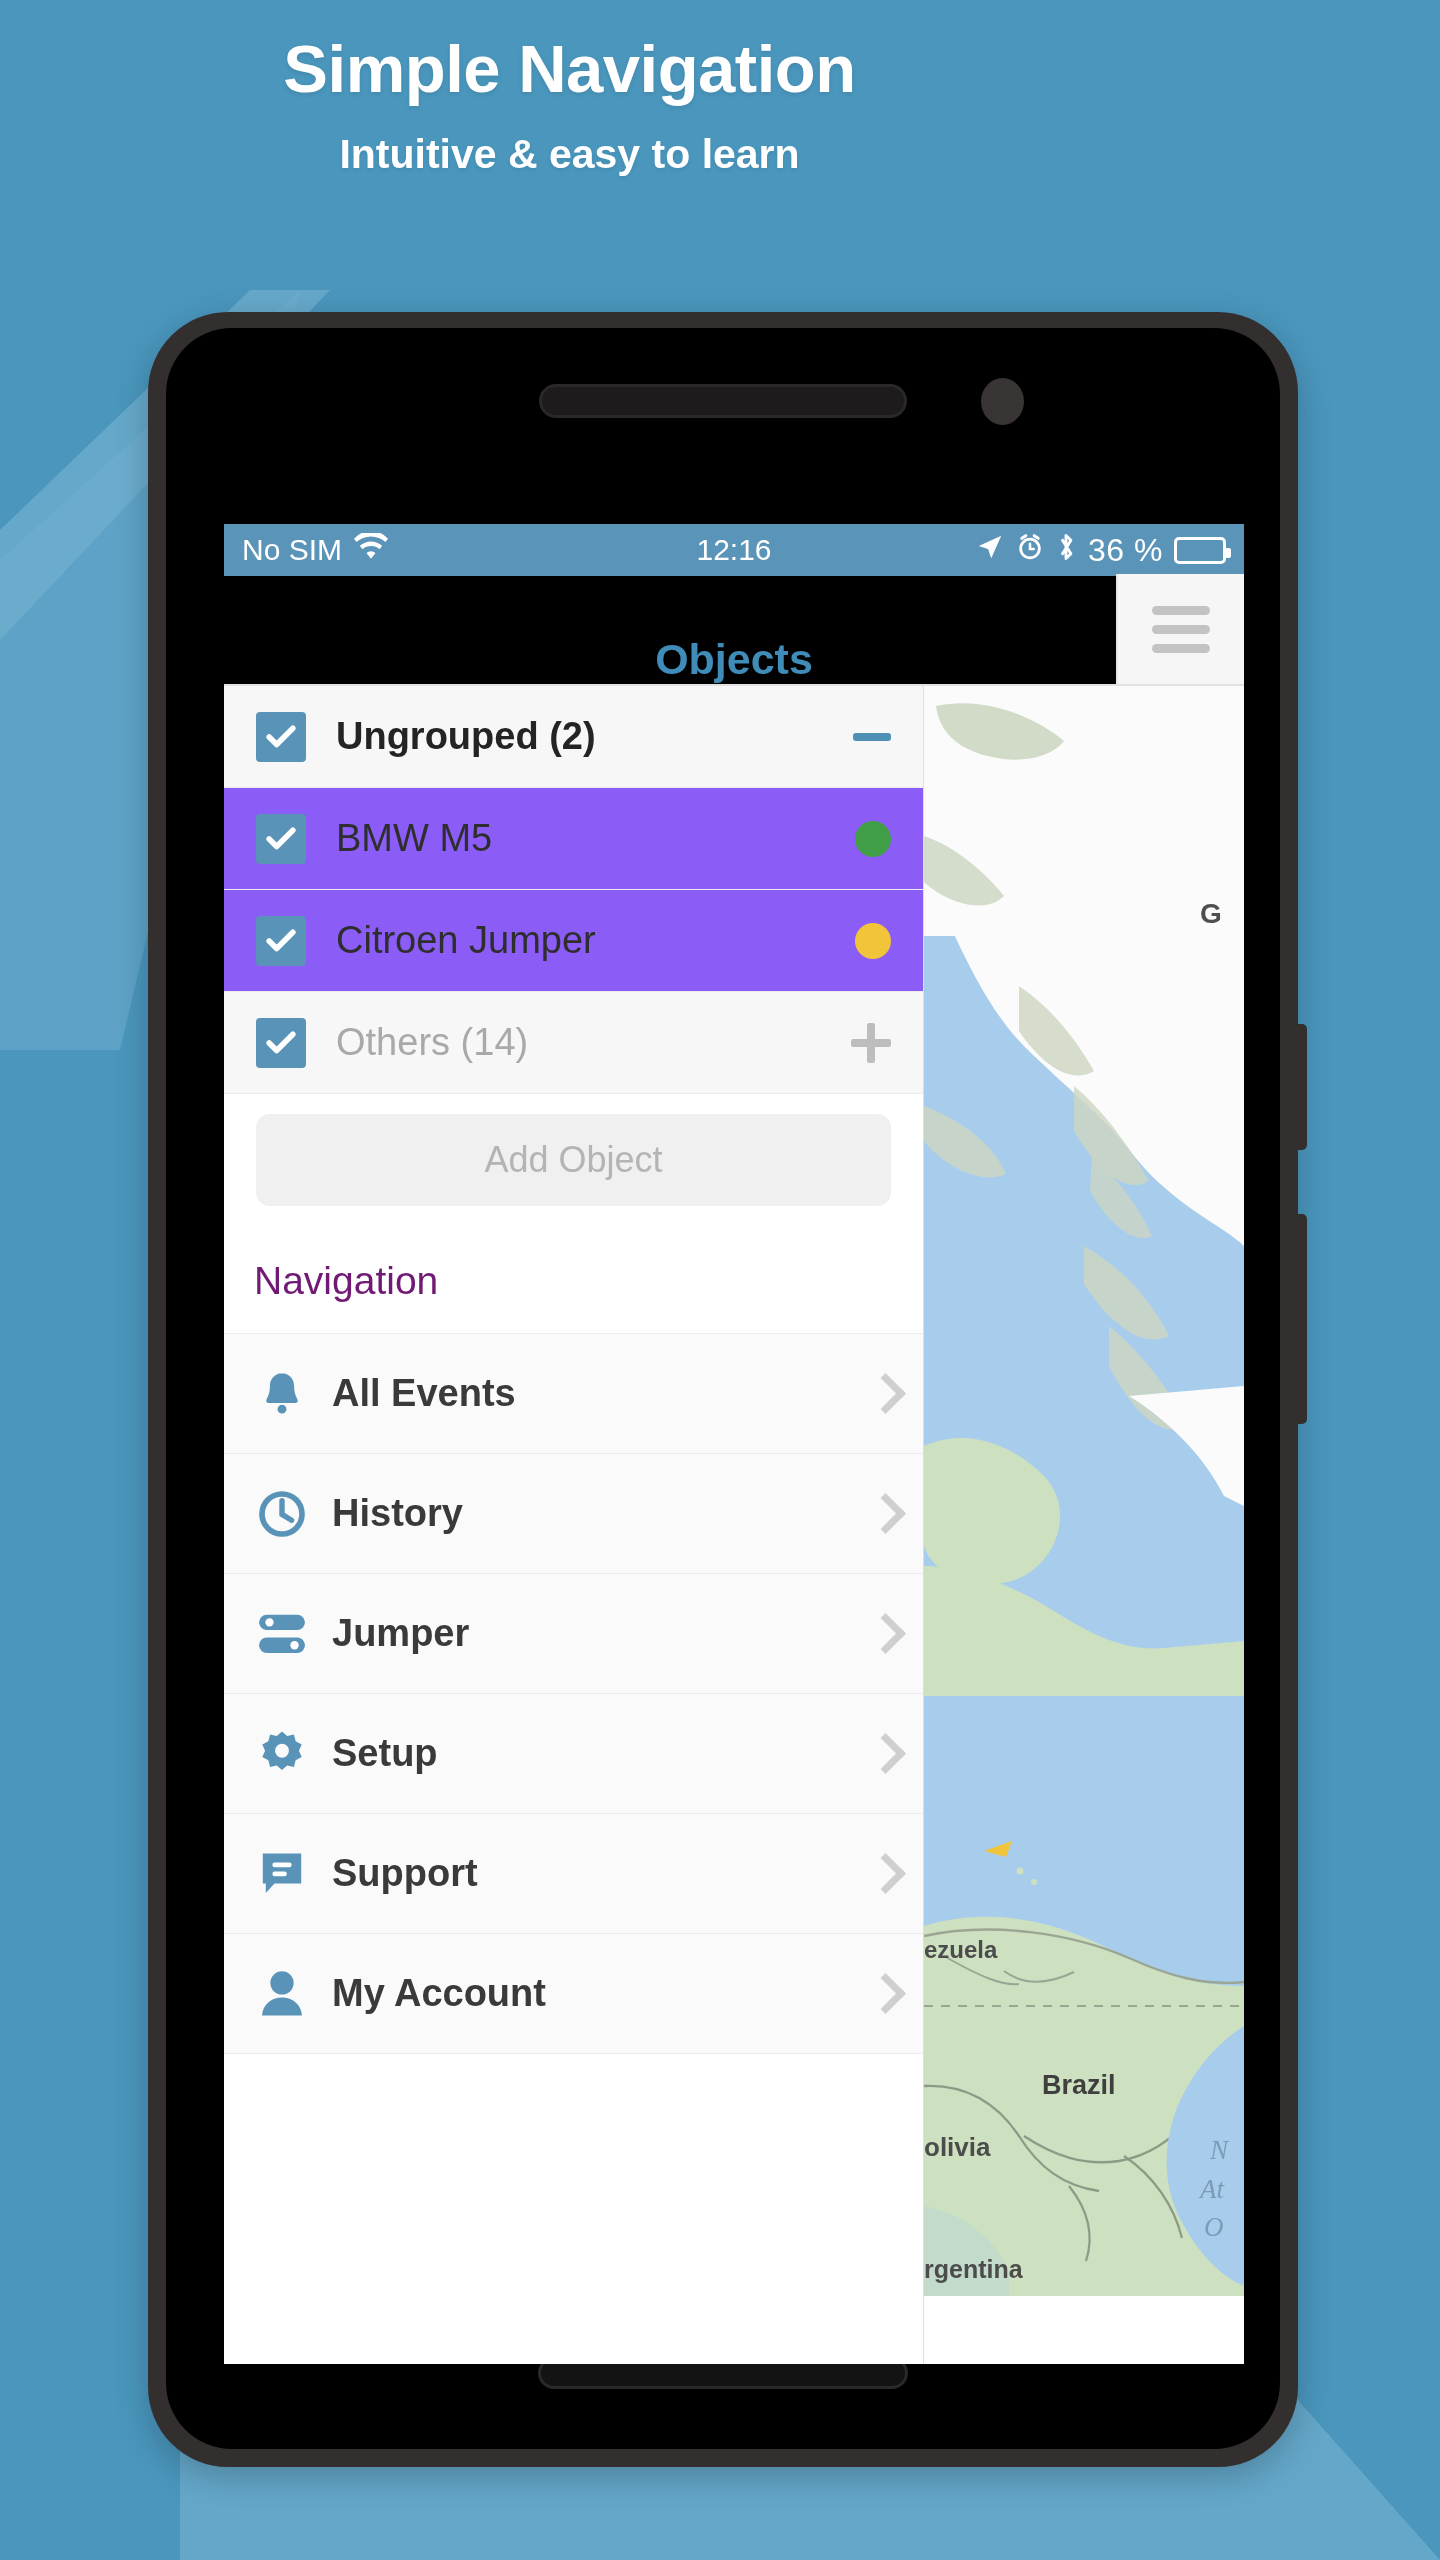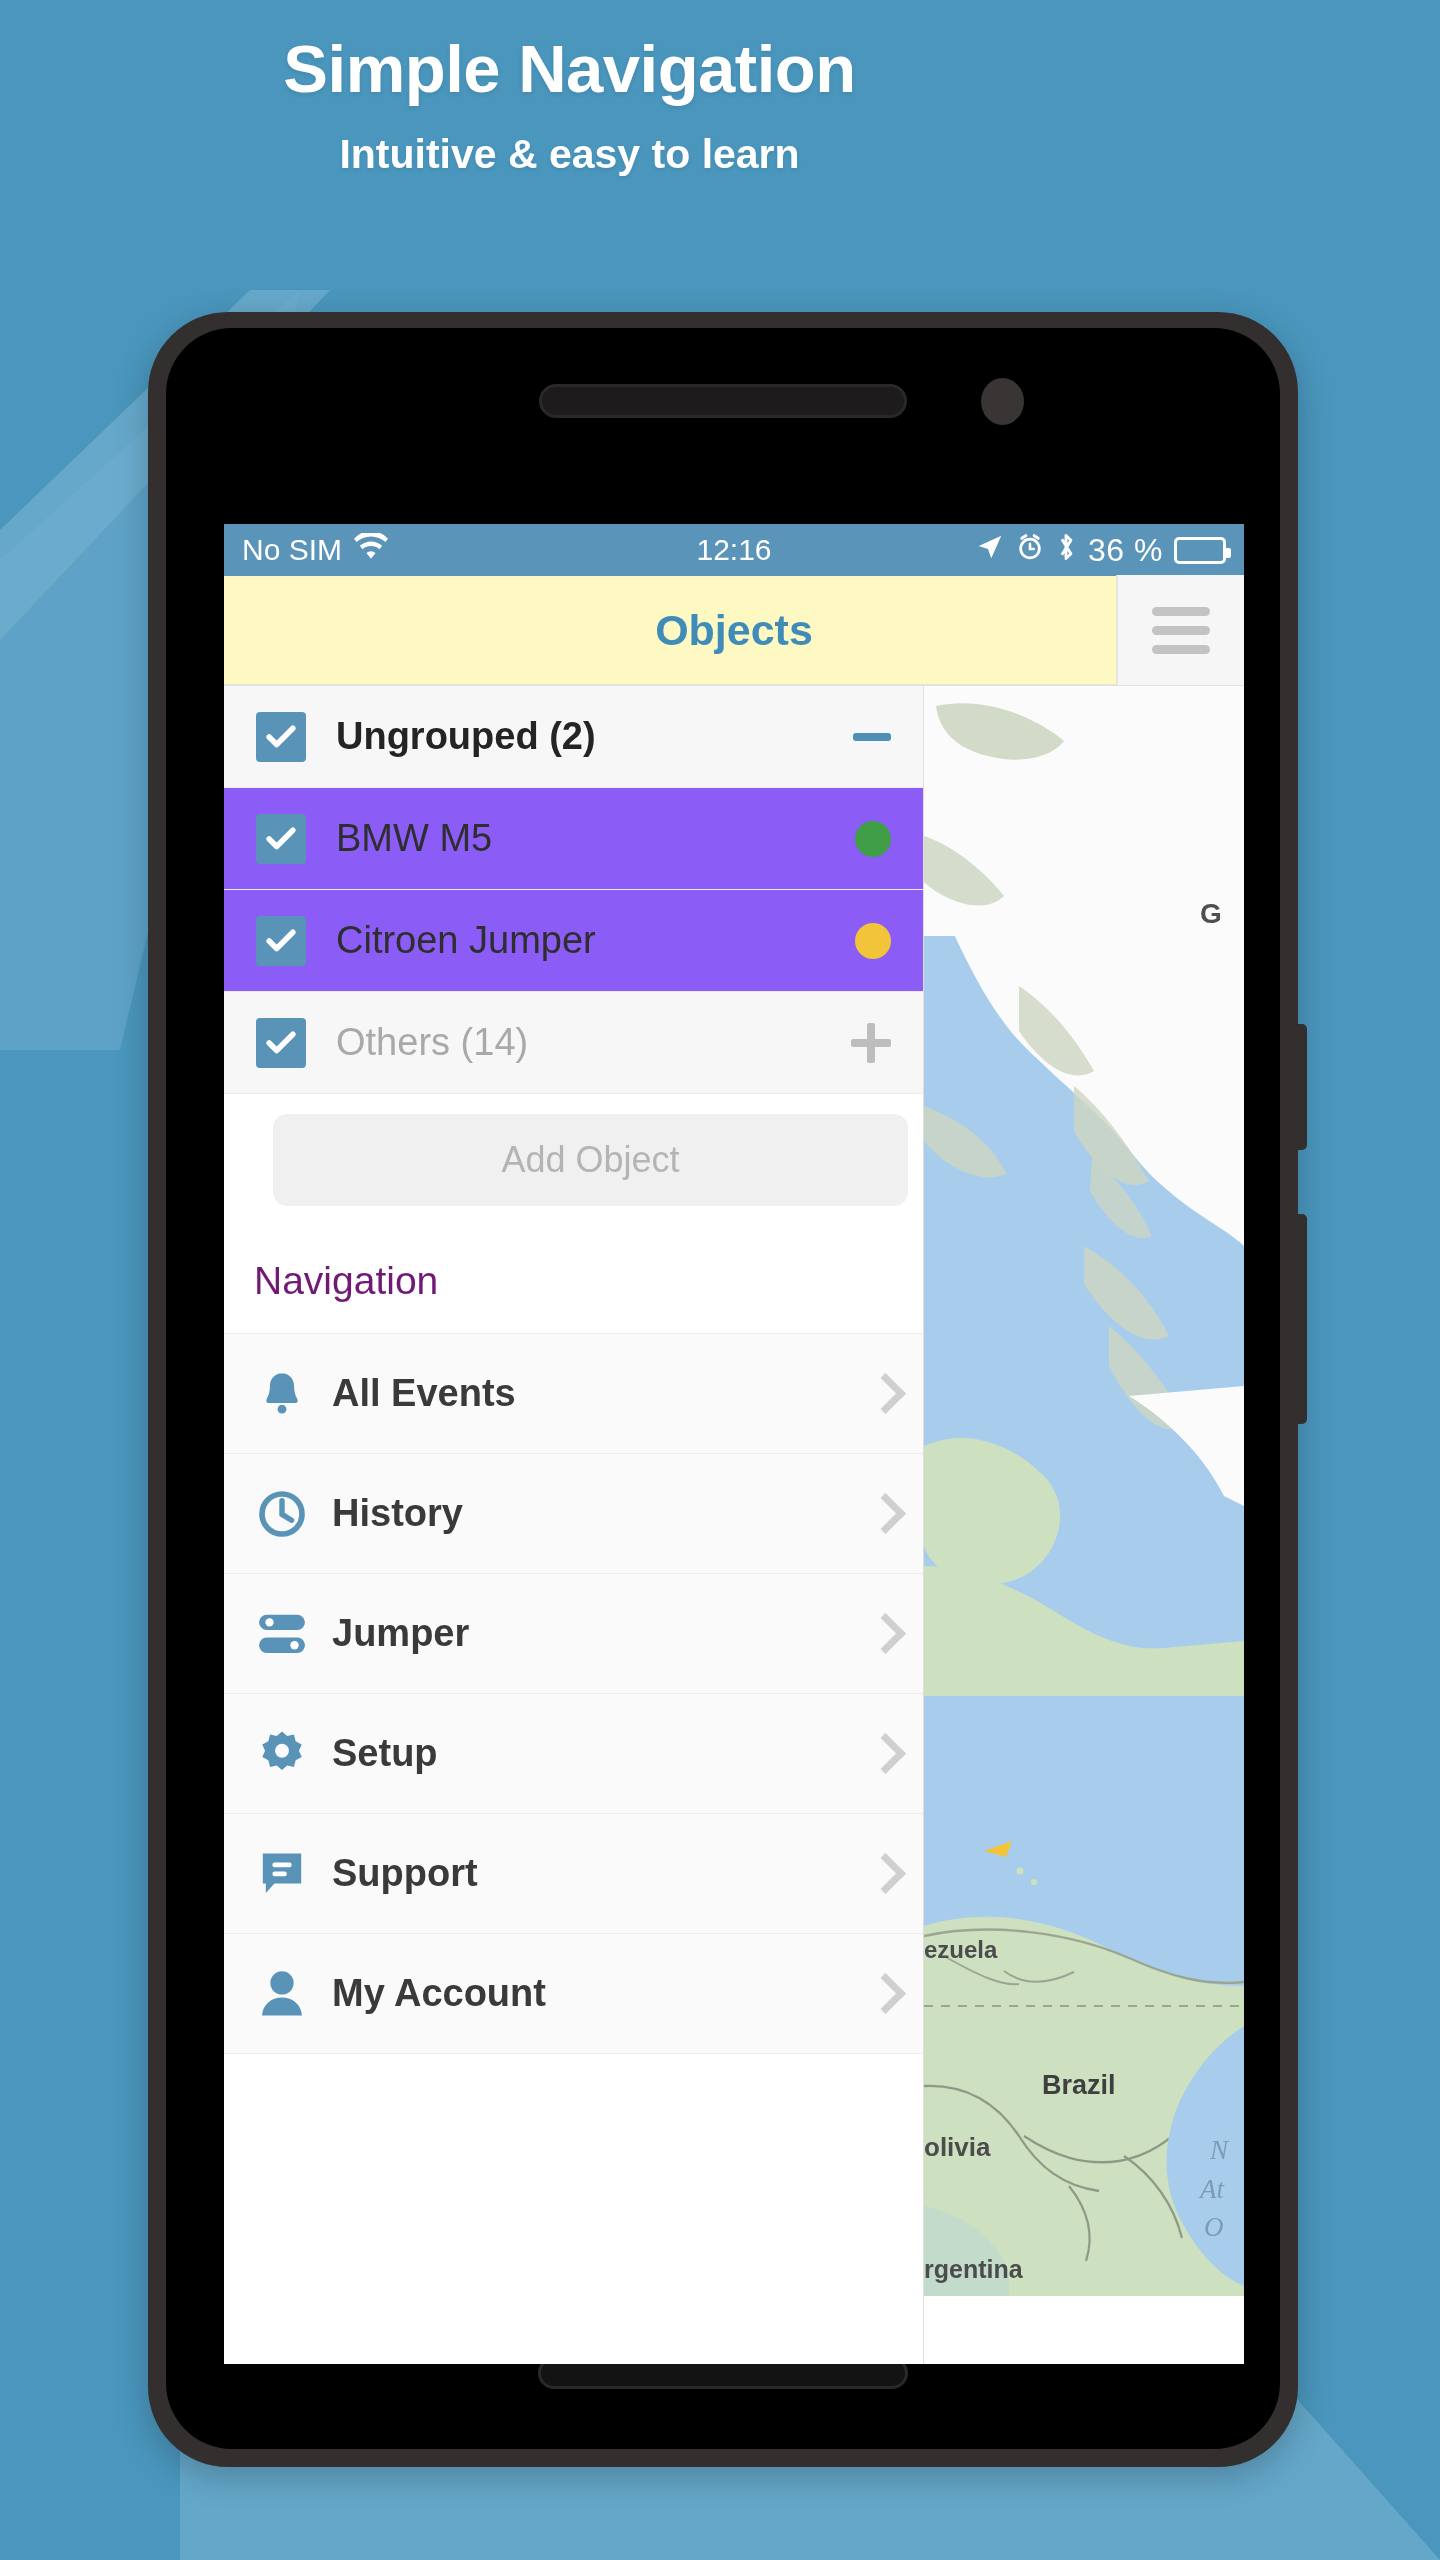--- a/index.html
+++ b/index.html
@@ -128,23 +128,23 @@
   .battery::after {
     content: ""; position: absolute; right: -8px; top: 8px;
     width: 5px; height: 10px; background: #fff; border-radius: 0 2px 2px 0;
   }
   .battery .fill { height: 100%; background: #fff; border-radius: 1px; }
 
   
   .appbar {
     position: absolute; top: 52px; left: 0;
     width: 1020px; height: 110px;
-    background: #fef9c3;
+    background: #000000;
     border-bottom: 2px solid #e2e2e2;
-    display: flex; align-items: center;
+    display: flex; align-items: flex-end;
   }
   .appbar-title {
     flex: 1;
     text-align: center;
     font-size: 43px;
     font-weight: bold;
     color: #3f8cb8;
     padding-left: 128px;
   }
   .hamburger {
@@ -202,21 +202,21 @@
   .plus::before { left: 0; top: 16px; width: 40px; height: 8px; }
   .plus::after  { top: 0; left: 16px; width: 8px; height: 40px; }
   .dot { width: 36px; height: 36px; border-radius: 50%; }
 
   
   .addobj-wrap { padding: 20px 32px 22px 32px; background:#fff; }
   .addobj {
     width: 100%; height: 92px;
     background: #f0f0f0; border-radius: 14px;
     display: flex; align-items: center; justify-content: center;
-    font-size: 36px; color: #b4b4b4; margin-left: 17px;
+    font-size: 36px; color: #b4b4b4;
   }
 
   .section-head {
     height: 106px;
     display: flex; align-items: center;
     padding: 0 30px;
     font-size: 39px; font-weight: normal; color: #701a75;
     background: #fff;
     border-bottom: 1px solid #ececec;
   }

